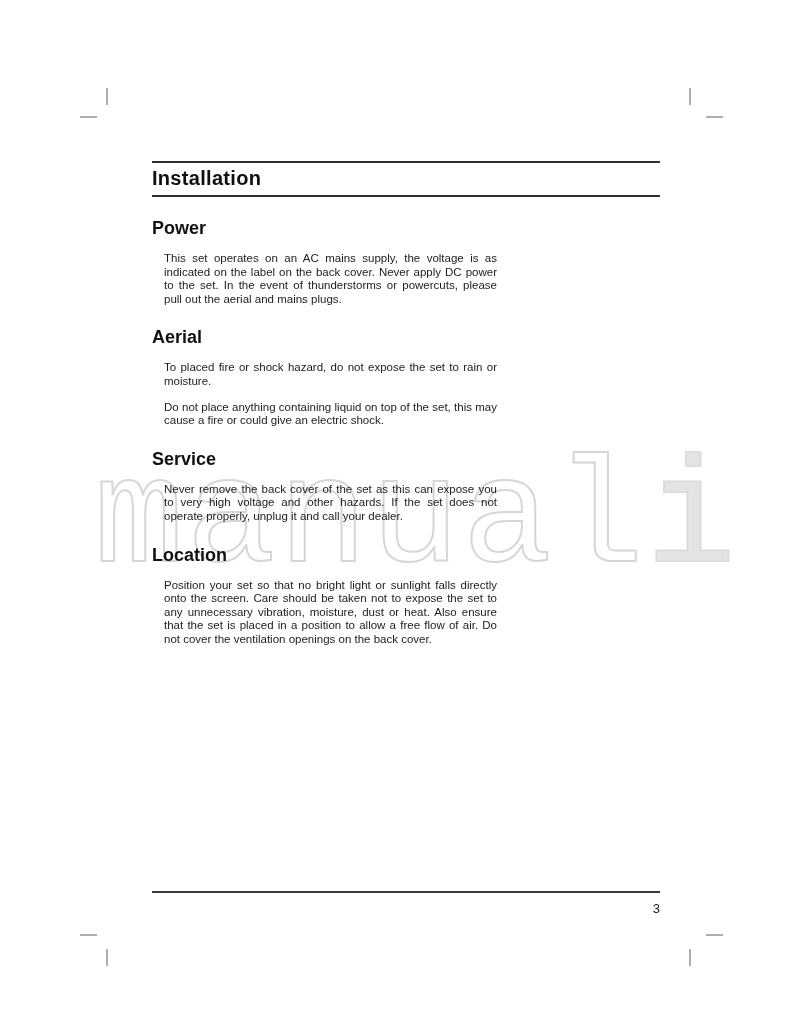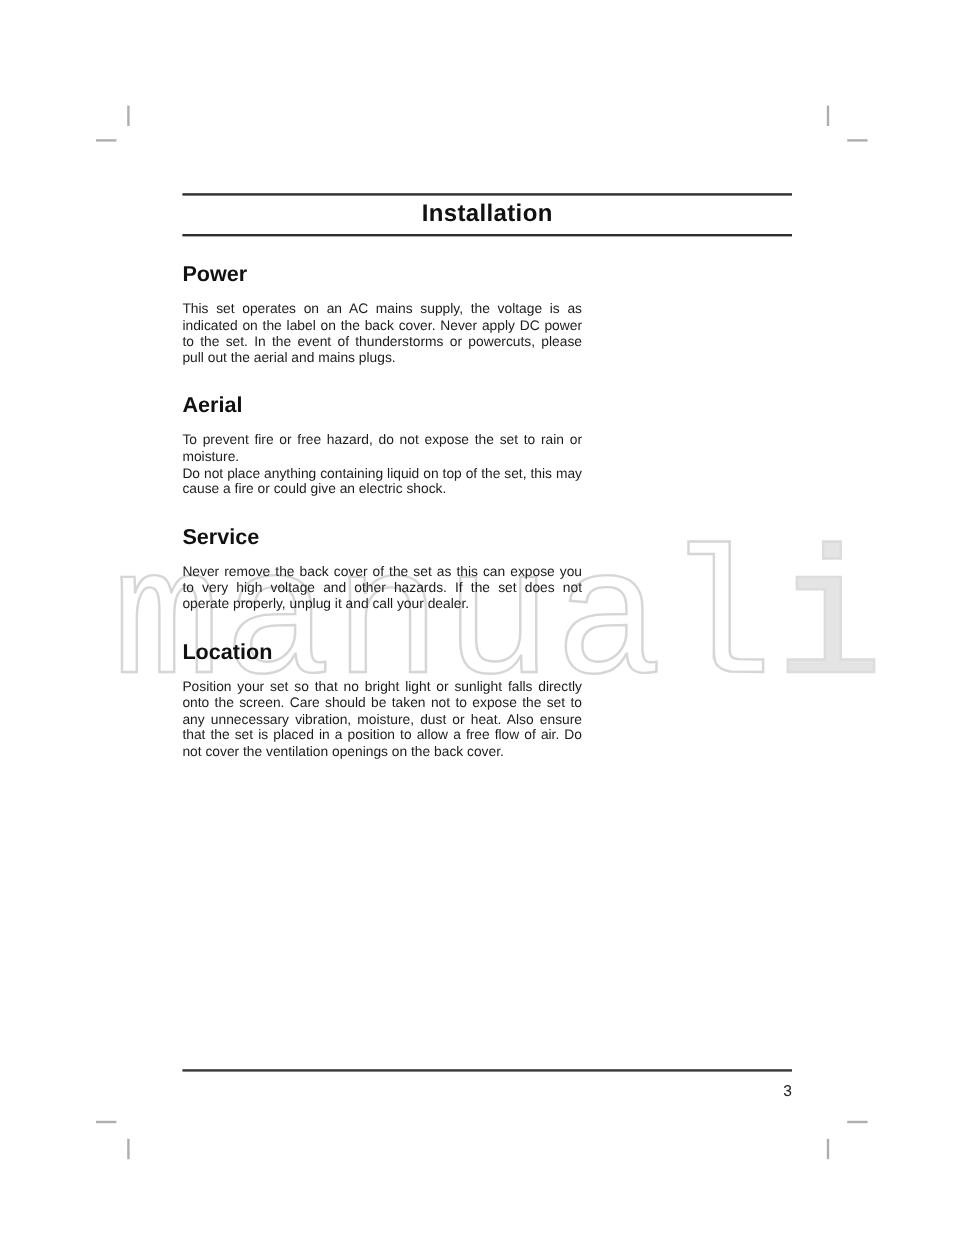--- a/index.html
+++ b/index.html
@@ -48,38 +48,37 @@
     position: absolute;
     left: 152px;
     top: 161px;
     width: 508px;
     z-index: 1;
   }
   .title-block {
     border-top: 2px solid #2e2e2e;
     border-bottom: 2px solid #2e2e2e;
     padding: 4px 0 5px 0;
-    text-align: center;
   }
   .title-block h1 {
     margin: 0;
     font-size: 20px;
     font-weight: bold;
     color: #111111;
     letter-spacing: 0.3px;
   }
   .section h2 {
     margin: 21px 0 13px 0;
     font-size: 18px;
     font-weight: bold;
     color: #111111;
   }
   .section p {
     width: 333px;
-    margin: 0;
+    margin: 12px;
     font-size: 11.5px;
     line-height: 13.6px;
     text-align: justify;
     color: #1c1c1c;
   }
 
   
   .footer-rule {
     position: absolute;
     left: 152px;
@@ -122,21 +121,21 @@
       <h1>Installation</h1>
     </div>
 
     <div class="section">
       <h2>Power</h2>
       <p>This set operates on an AC mains supply, the voltage is as indicated on the label on the back cover. Never apply DC power to the set. In the event of thunderstorms or powercuts, please pull out the aerial and mains plugs.</p>
     </div>
 
     <div class="section">
       <h2>Aerial</h2>
-      <p>To prevent fire or free hazard, do not expose the set to rain or moisture.</p>
+      <p>To placed fire or shock hazard, do not expose the set to rain or moisture.</p>
       <p>Do not place anything containing liquid on top of the set, this may cause a fire or could give an electric shock.</p>
     </div>
 
     <div class="section">
       <h2>Service</h2>
       <p>Never remove the back cover of the set as this can expose you to very high voltage and other hazards. If the set does not operate properly, unplug it and call your dealer.</p>
     </div>
 
 
     <div class="section">

